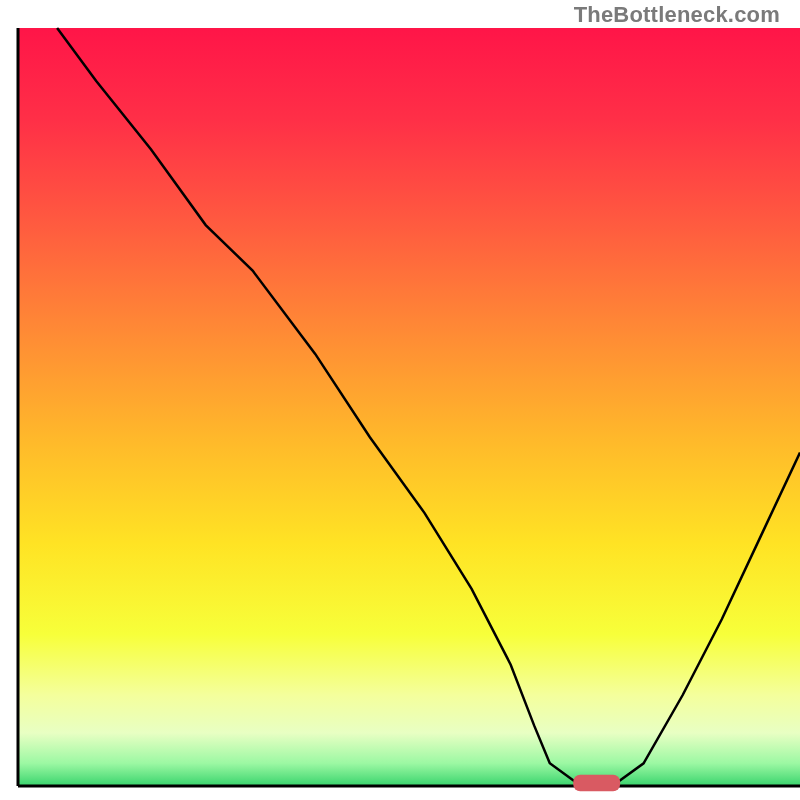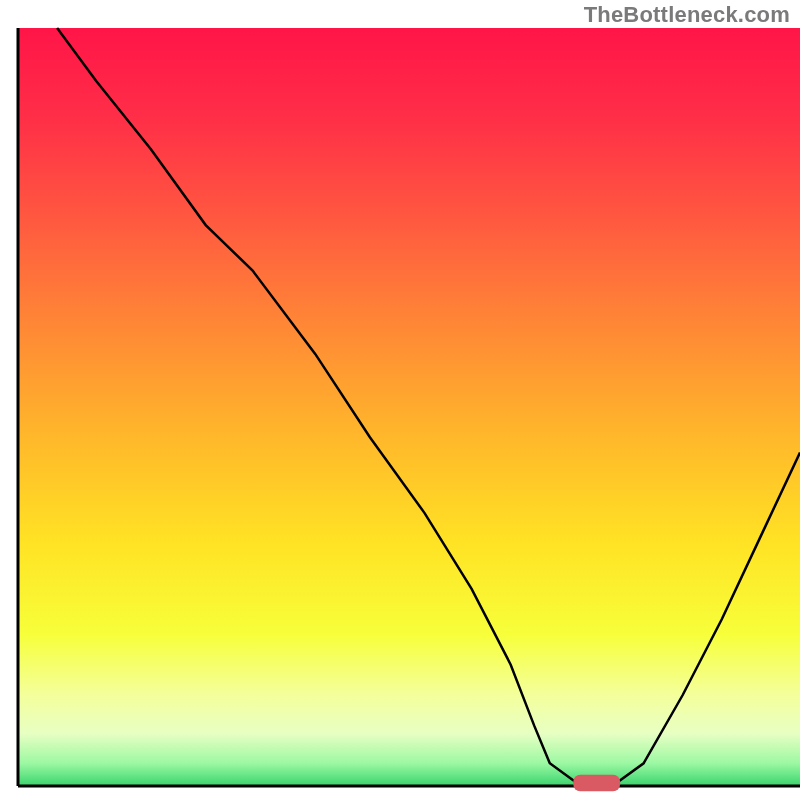--- a/index.html
+++ b/index.html
@@ -15,21 +15,21 @@
     position: relative;
     width: 800px;
     height: 800px;
   }
   svg {
     display: block;
   }
   .watermark {
     position: absolute;
     top: 2px;
-    right: 10px;
+    right: 20px;
     font-size: 22px;
     font-weight: 600;
     color: #7a7a7a;
     letter-spacing: 0.2px;
     pointer-events: none;
   }
 </style>
 </head>
 <body>
 

